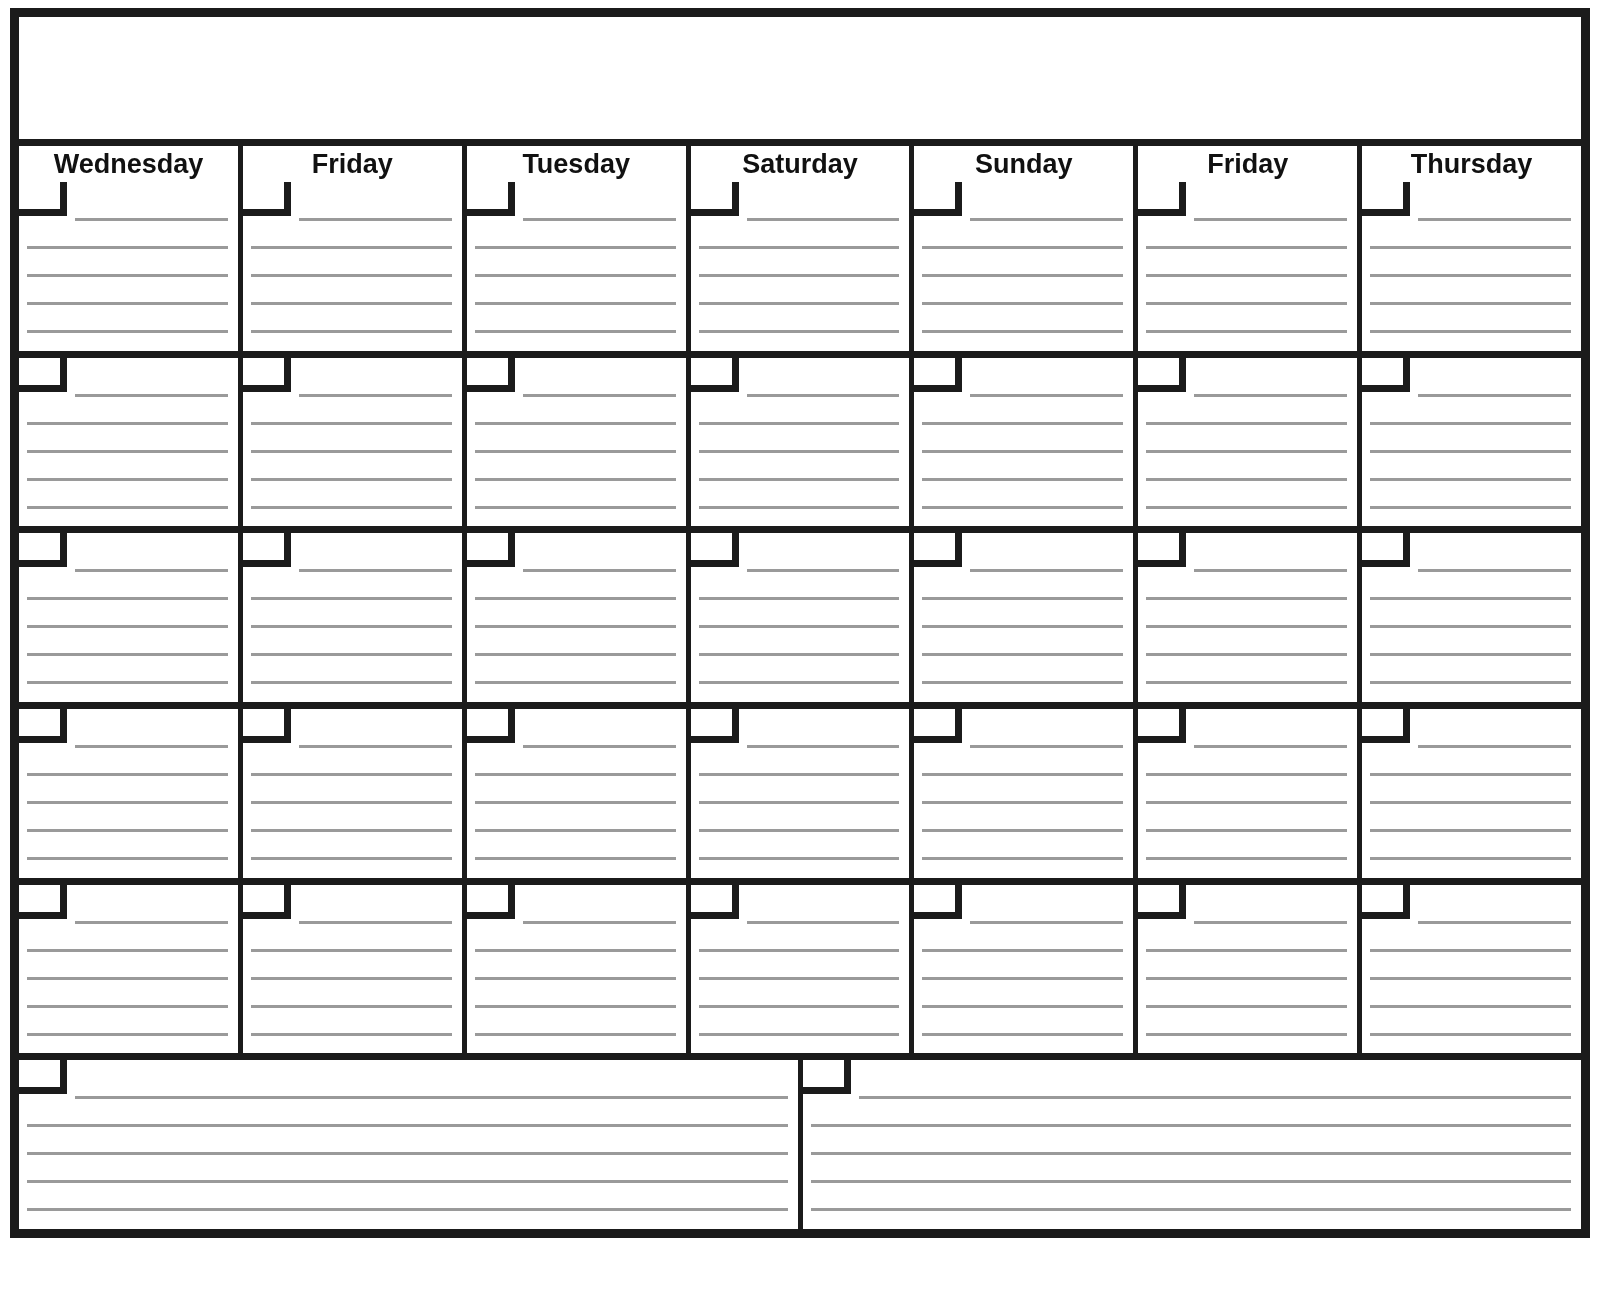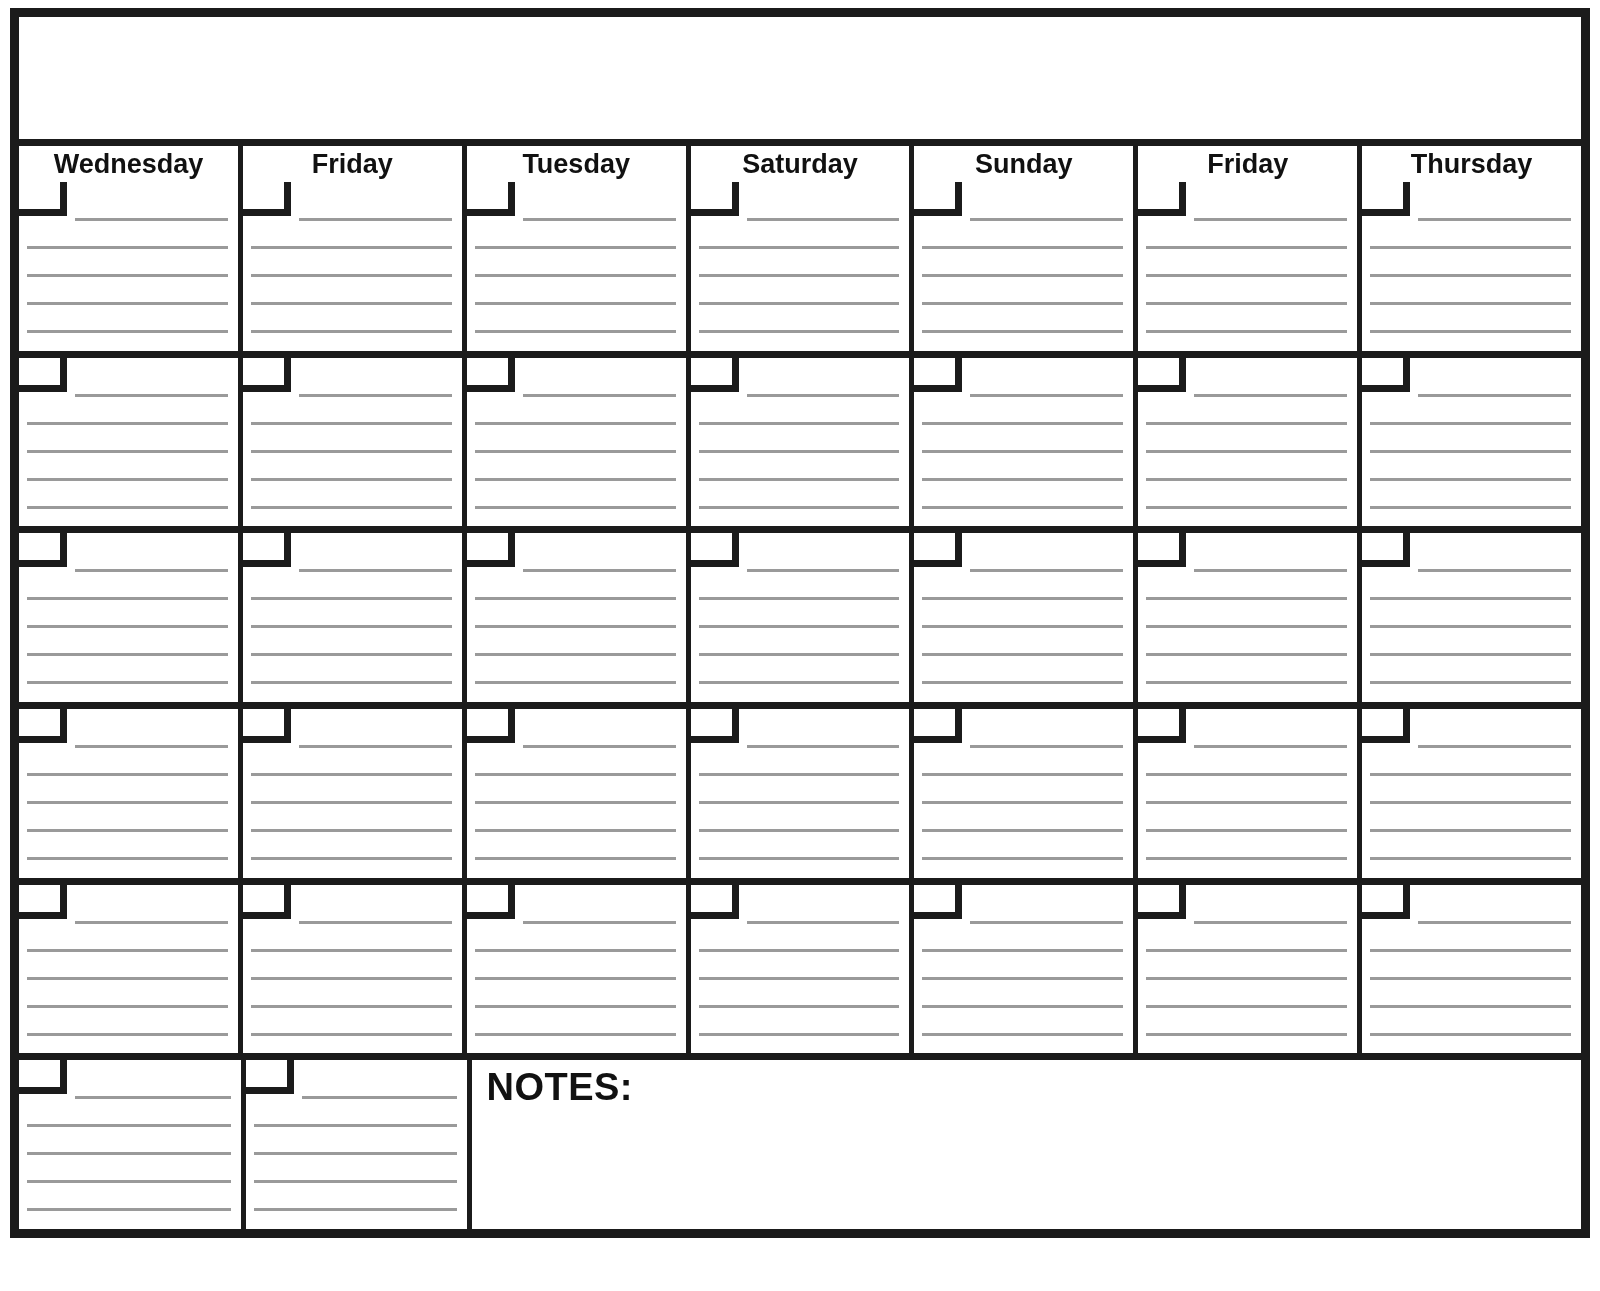--- a/index.html
+++ b/index.html
@@ -728,22 +728,19 @@
               <span class="date-num"></span>
             </div>
             <div class="lines">
               <div class="rule indented" style="top: 36px;"></div>
               <div class="rule" style="top: 64px;"></div>
               <div class="rule" style="top: 92px;"></div>
               <div class="rule" style="top: 120px;"></div>
               <div class="rule" style="top: 148px;"></div>
             </div>
           </div>
-          <div class="notes-cell">
-            <div class="notes-label">NOTES:</div>
-          </div>
         </div>
       </div>
 
   </div>
 
 
 </div>
 
 </body></html>

